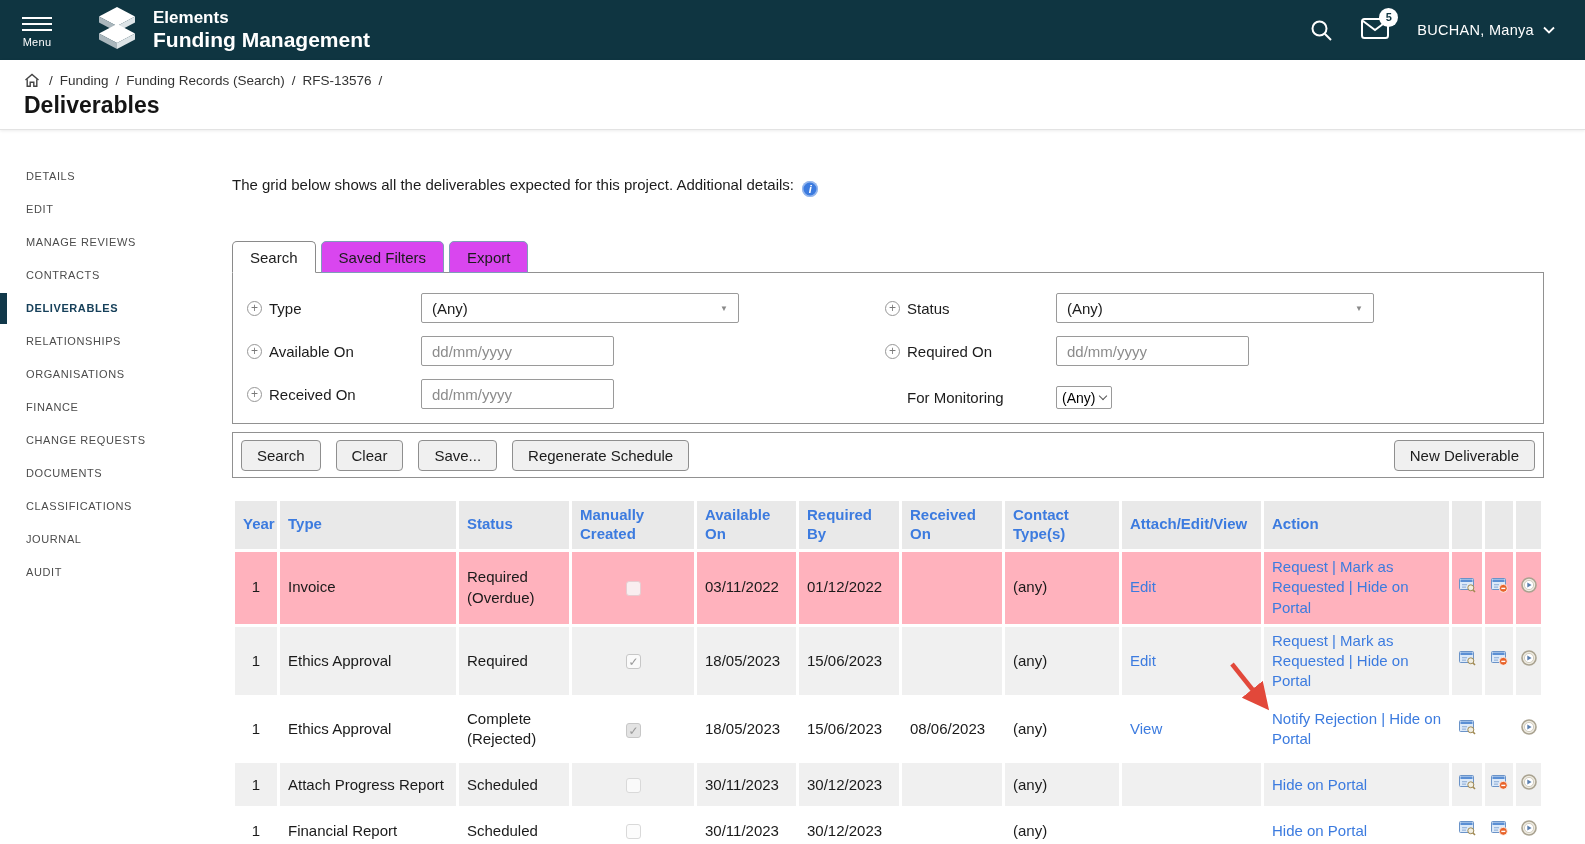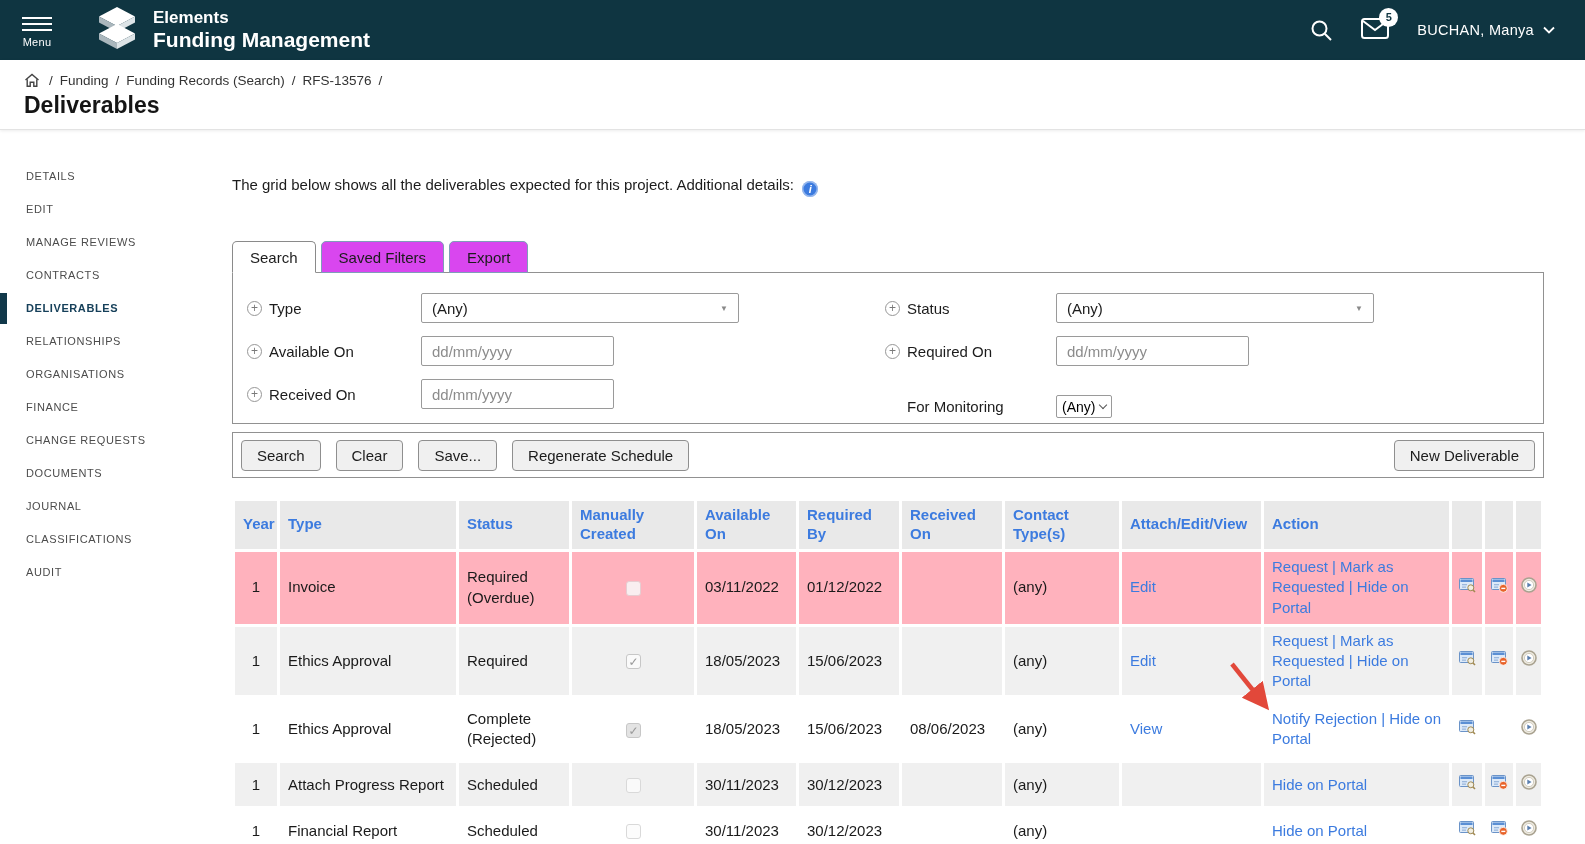--- a/index.html
+++ b/index.html
@@ -181,22 +181,22 @@
       <div class="side-item">DETAILS</div>
       <div class="side-item">EDIT</div>
       <div class="side-item">MANAGE REVIEWS</div>
       <div class="side-item">CONTRACTS</div>
       <div class="side-item active">DELIVERABLES</div>
       <div class="side-item">RELATIONSHIPS</div>
       <div class="side-item">ORGANISATIONS</div>
       <div class="side-item">FINANCE</div>
       <div class="side-item">CHANGE REQUESTS</div>
       <div class="side-item">DOCUMENTS</div>
+      <div class="side-item">CLASSIFICATIONS</div>
       <div class="side-item">JOURNAL</div>
-      <div class="side-item">CLASSIFICATIONS</div>
       <div class="side-item">AUDIT</div>
     </div>
 
   <div class="main">
     <div class="desc">
       <span>The grid below shows all the deliverables expected for this project. Additional details:</span>
       <span class="info-icon">i</span>
     </div>
 
     <div class="tabs">
@@ -230,21 +230,21 @@
       <div class="fgroup" style="left:652px; top:63px;">
         <span class="plus-ic">+</span>
         <span class="flabel w-r">Required On</span>
         <input class="date-input" placeholder="dd/mm/yyyy" style="">
       </div>
       <div class="fgroup" style="left:14px; top:106px;">
         <span class="plus-ic">+</span>
         <span class="flabel w-l">Received On</span>
         <input class="date-input" placeholder="dd/mm/yyyy" style="">
       </div>
-      <div class="fgroup" style="left:652px; top:122px;">
+      <div class="fgroup" style="left:652px; top:113px;">
         <span class="flabel w-r noplus">For Monitoring</span>
         <span class="mini-select">
           <span>(Any)</span>
           <span class="chev"></span>
         </span>
       </div>
     </div>
 
     <div class="btn-bar">
       <button class="btn">Search</button>

